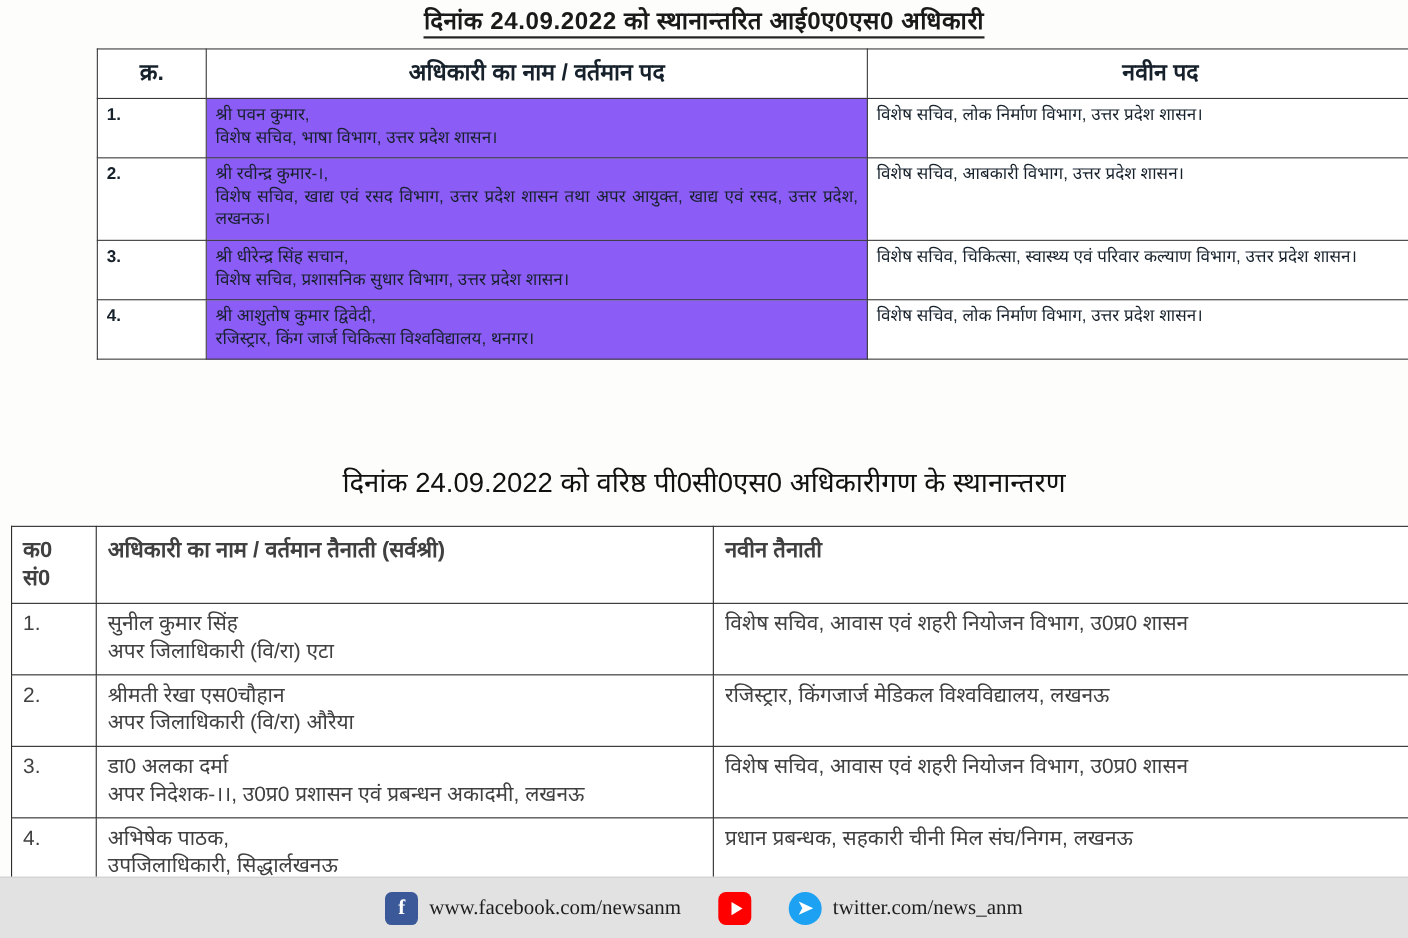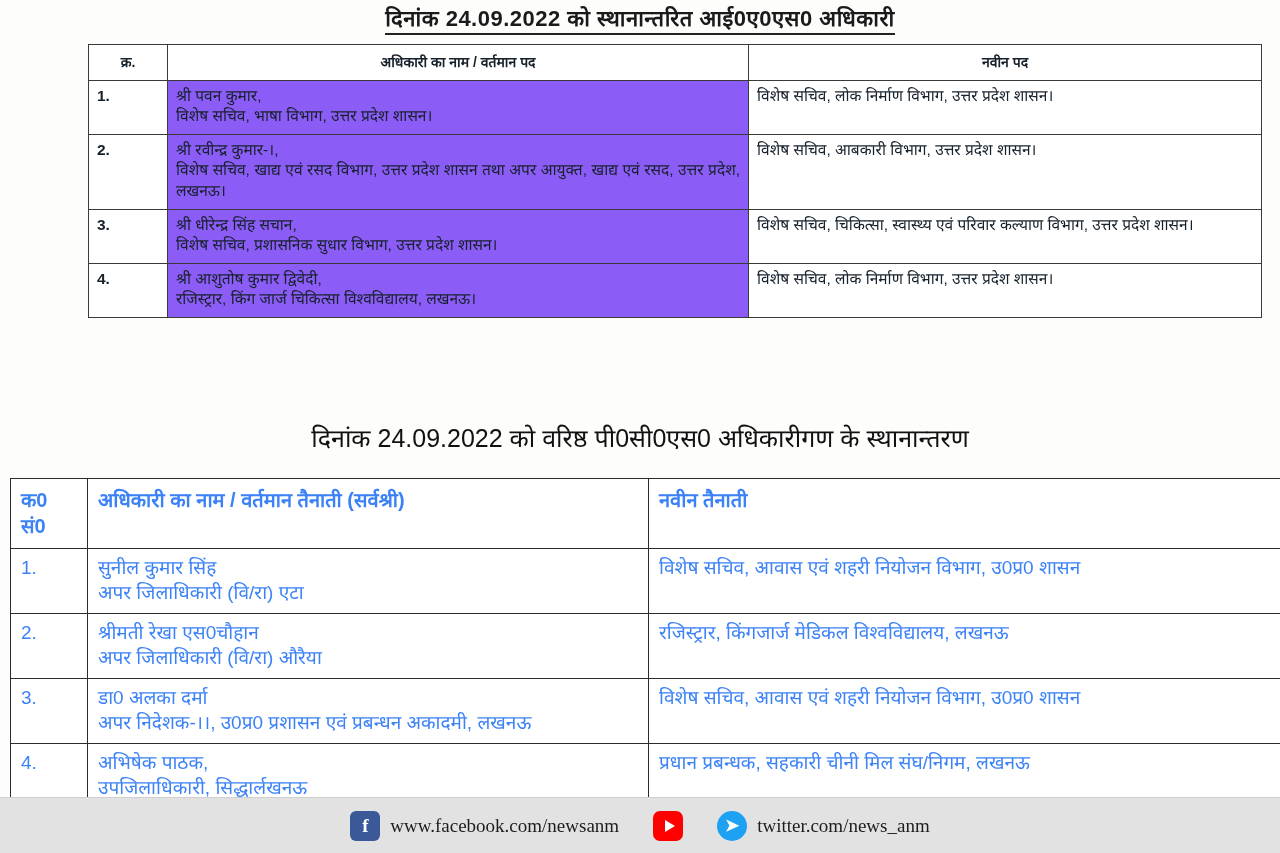--- a/index.html
+++ b/index.html
@@ -51,22 +51,22 @@
     border: 1.6px solid #3a3a3a;
     vertical-align: top;
     padding: 5px 8px 7px 8px;
     font-size: 15.5px;
     line-height: 1.33;
     color: #16212b;
   }
   .table1 th {
     text-align: center;
     font-weight: bold;
-    font-size: 14px;
-    padding: 8px 10px;
+    font-size: 21px;
+    padding: 8px 20px;
   }
   .t1-c1 { width: 58px; text-align: left; font-weight: bold; }
   .t1-c2 { width: 560px; margin-top: 25px; }
   .t1-c3 { width: 492px; }
   .tint { background: #8b5cf6; }
   .white { background: #ffffff; }
   .just { text-align: justify; text-justify: inter-word; }
 
   
   .sec2-title {
@@ -88,21 +88,21 @@
     border-collapse: collapse;
     table-layout: fixed;
     background: #ffffff;
   }
   .table2 td, .table2 th {
     border: 1.8px solid #2c2c2c;
     vertical-align: top;
     padding: 6px 10px 8px 10px;
     font-size: 19px;
     line-height: 1.32;
-    color: #3b82f6;
+    color: #404040;
   }
   .table2 th {
     font-weight: bold;
     font-size: 20px;
     text-align: left;
     padding: 8px 10px;
   }
   .t2-c1 { width: 56px; }
   .t2-c2 { width: 540px; }
   .t2-c3 { width: 620px; }
@@ -186,21 +186,21 @@
       </tr>
       <tr>
         <td class="t1-c1 white">3.</td>
         <td class="t1-c2 tint just" style="white-space:pre-line">श्री धीरेन्द्र सिंह सचान,
 विशेष सचिव, प्रशासनिक सुधार विभाग, उत्तर प्रदेश शासन।</td>
         <td class="t1-c3 white just">विशेष सचिव, चिकित्सा, स्वास्थ्य एवं परिवार कल्याण विभाग, उत्तर प्रदेश शासन।</td>
       </tr>
       <tr>
         <td class="t1-c1 white">4.</td>
         <td class="t1-c2 tint just" style="white-space:pre-line">श्री आशुतोष कुमार द्विवेदी,
-रजिस्ट्रार, किंग जार्ज चिकित्सा विश्वविद्यालय, लखनऊ।</td>
+रजिस्ट्रार, किंग जार्ज चिकित्सा विश्वविद्यालय, थनगर।</td>
         <td class="t1-c3 white just">विशेष सचिव, लोक निर्माण विभाग, उत्तर प्रदेश शासन।</td>
       </tr>
     </tbody>
   </table>
 
   <div class="sec2-title">दिनांक 24.09.2022 को वरिष्ठ पी0सी0एस0 अधिकारीगण के स्थानान्तरण</div>
 
   <table class="table2">
     <thead>
       <tr>

